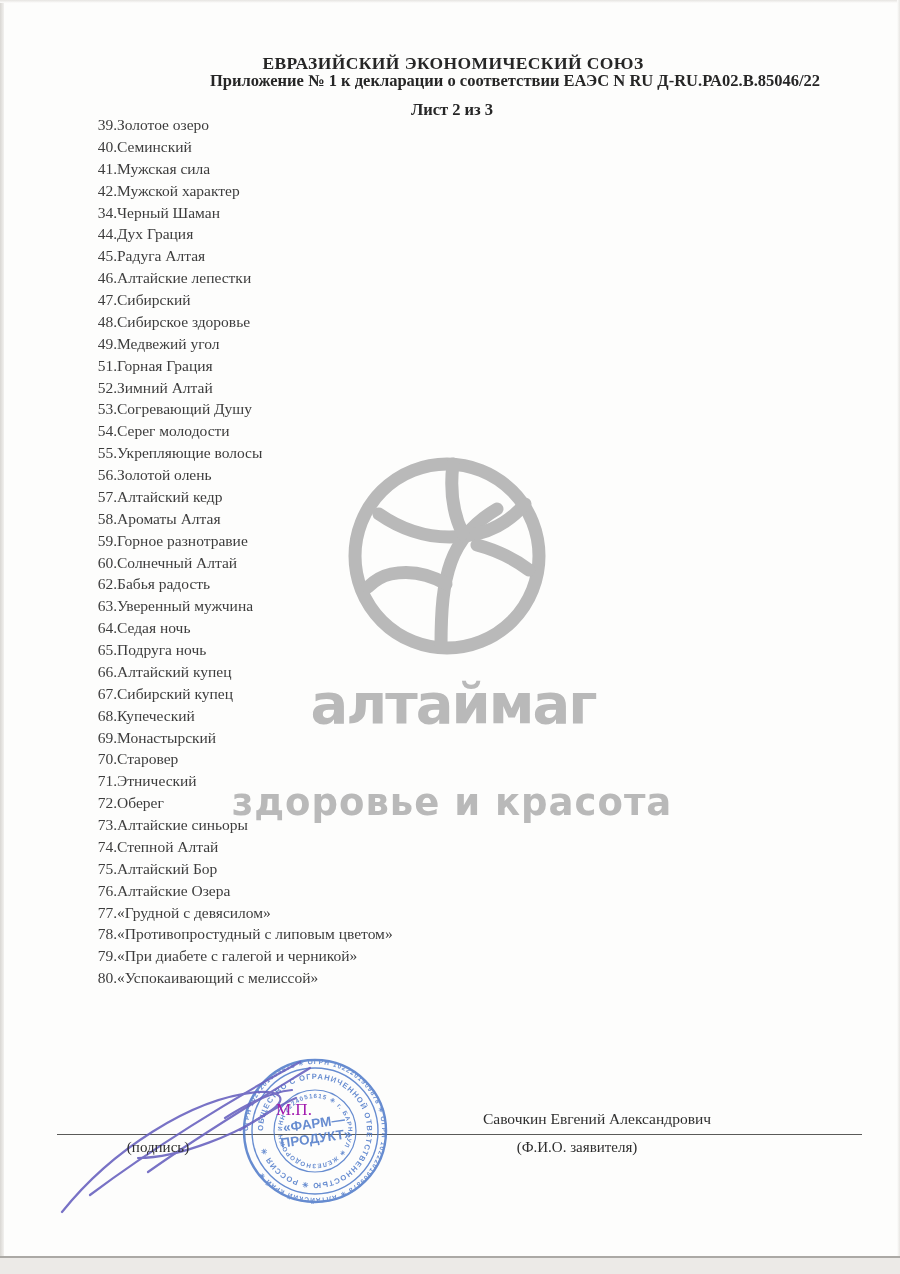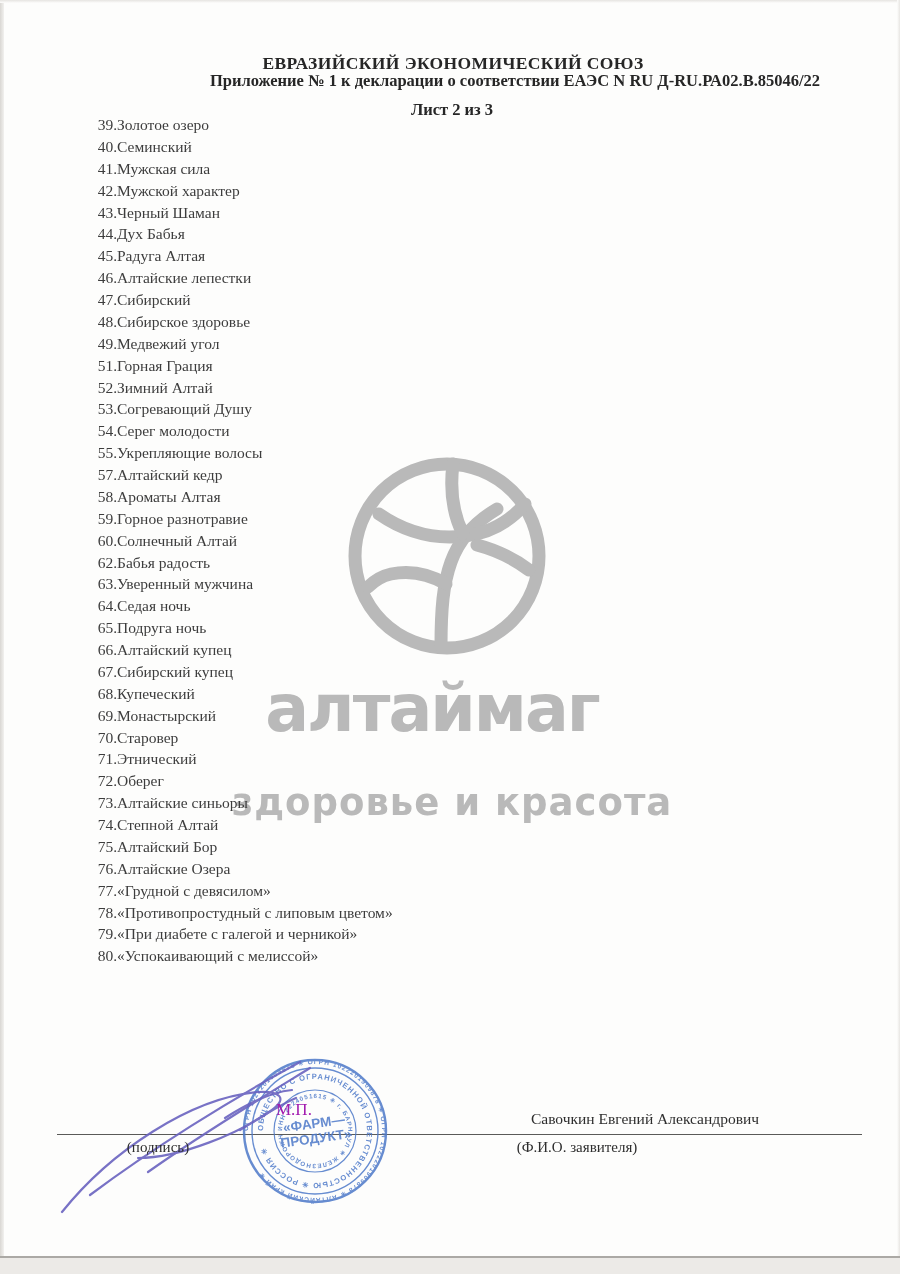--- a/index.html
+++ b/index.html
@@ -20,31 +20,31 @@
   .hdr2{left:493px;top:71px;font-size:16.5px;margin-left:22px;}
   .hdr3{left:452px;top:100px;font-size:16.5px;}
 
   .list{position:absolute;left:88px;top:116px;z-index:2;}
   .list .row{height:21.88px;display:flex;align-items:flex-start;font-size:15.5px;color:#3d3d3d;white-space:nowrap;text-align:right;}
   .list .num{display:inline-block;width:29px;}
 
   
   .wm{position:absolute;z-index:1;color:#b9b9b9;}
   .wm-logo{left:345px;top:452px;width:205px;height:205px;}
-  .wm-brand{left:432px;top:676px;transform:translateX(-50%);
-    font-family:"DejaVu Sans", sans-serif;font-weight:bold;font-size:65px;letter-spacing:-2px;line-height:1;white-space:nowrap;}
+  .wm-brand{left:453px;top:676px;transform:translateX(-50%);
+    font-family:"DejaVu Sans", sans-serif;font-weight:bold;font-size:56px;letter-spacing:-2px;line-height:1;white-space:nowrap;}
   .wm-tag{left:452px;top:781px;transform:translateX(-50%);
     font-family:"DejaVu Sans", sans-serif;font-weight:600;font-size:37px;letter-spacing:1px;white-space:nowrap;}
 
   
   .rule{position:absolute;left:57px;top:1134px;width:805px;height:1px;background:#5a5a58;z-index:3;}
   .mp{position:absolute;left:276px;top:1100px;font-size:17px;color:#a21caf;z-index:5;white-space:nowrap;}
   .cap{position:absolute;transform:translateX(-50%);font-size:15px;color:#2e2e2e;z-index:4;white-space:nowrap;}
   .cap-sign{left:158px;top:1139px;}
-  .declarant{position:absolute;left:597px;top:1110px;transform:translateX(-50%);font-size:15.5px;color:#2e2e2e;z-index:4;white-space:nowrap;margin-left:48px;}
+  .declarant{position:absolute;left:597px;top:1110px;transform:translateX(-50%);font-size:15.5px;color:#2e2e2e;z-index:4;white-space:nowrap;}
   .cap-fio{left:577px;top:1139px;}
 
   .signature{position:absolute;left:35px;top:1050px;width:320px;height:180px;z-index:4;}
   .stamp{position:absolute;left:240px;top:1056px;width:150px;height:150px;z-index:3;opacity:.85;}
   .stamp text{font-family:"Liberation Sans", sans-serif;font-weight:bold;}
 </style>
 </head>
 <body>
 
 <div class="edge-left"></div>
@@ -81,26 +81,26 @@
     </div>
     <div class="row">
       <span class="num">41.</span>
       <span>Мужская сила</span>
     </div>
     <div class="row">
       <span class="num">42.</span>
       <span>Мужской характер</span>
     </div>
     <div class="row">
-      <span class="num">43.</span>
+      <span class="num">34.</span>
       <span>Черный Шаман</span>
     </div>
     <div class="row">
       <span class="num">44.</span>
-      <span>Дух Бабья</span>
+      <span>Дух Грация</span>
     </div>
     <div class="row">
       <span class="num">45.</span>
       <span>Радуга Алтая</span>
     </div>
     <div class="row">
       <span class="num">46.</span>
       <span>Алтайские лепестки</span>
     </div>
     <div class="row">
@@ -127,20 +127,24 @@
       <span class="num">53.</span>
       <span>Согревающий Душу</span>
     </div>
     <div class="row">
       <span class="num">54.</span>
       <span>Серег молодости</span>
     </div>
     <div class="row">
       <span class="num">55.</span>
       <span>Укрепляющие волосы</span>
+    </div>
+    <div class="row">
+      <span class="num">56.</span>
+      <span>Золотой олень</span>
     </div>
     <div class="row">
       <span class="num">57.</span>
       <span>Алтайский кедр</span>
     </div>
     <div class="row">
       <span class="num">58.</span>
       <span>Ароматы Алтая</span>
     </div>
     <div class="row">

